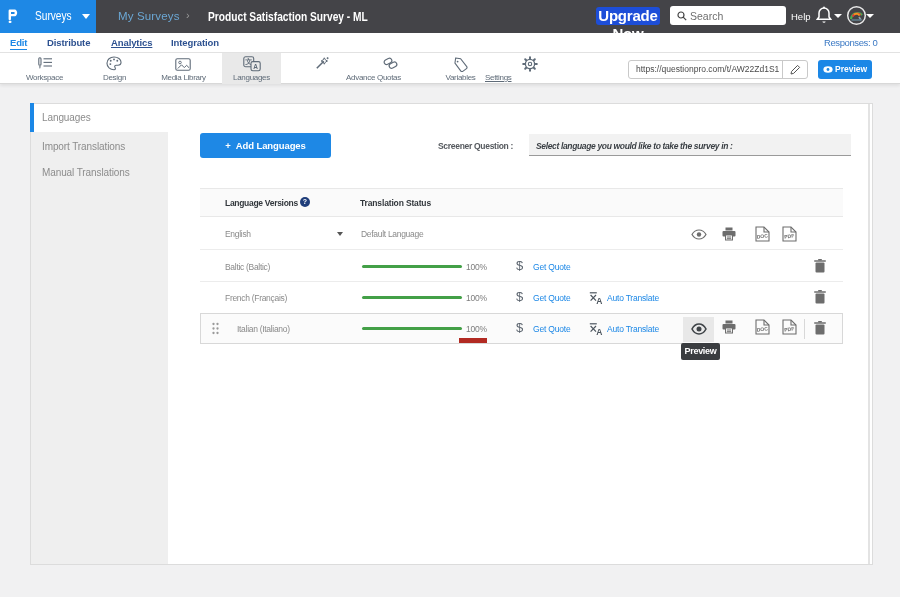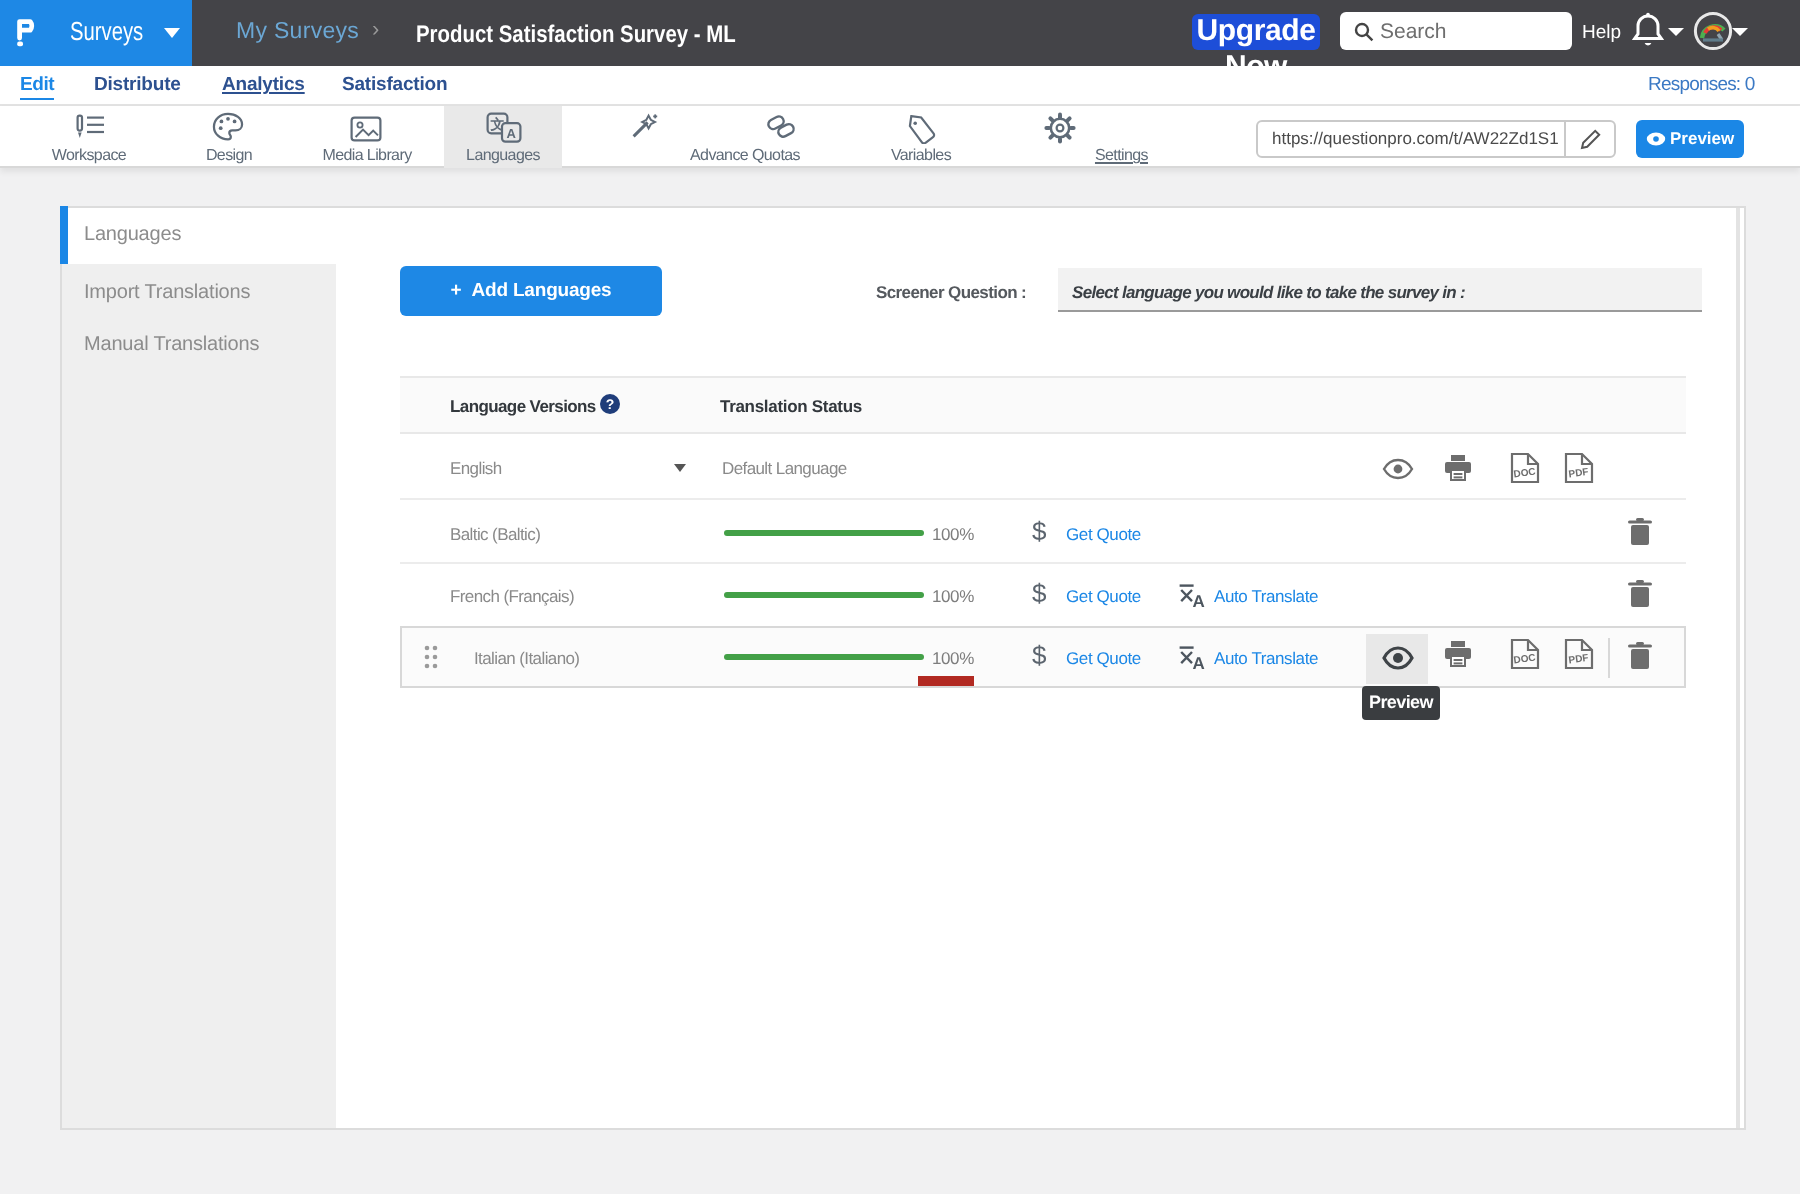--- a/index.html
+++ b/index.html
@@ -47,21 +47,21 @@
   <path d="M8 9.5 a4 4 0 0 1 5.5 1" fill="none" stroke="#f39d1c" stroke-width="1.8"></path>
   <path d="M13 12 l2 3" stroke="#90a4ae" stroke-width="1.6"></path>
   <path d="M5.5 15 h10" stroke="#607d8b" stroke-width="1.6"></path>
 </svg>
 <div class="abs" style="left:866px;top:14px;width:0;height:0;border-left:4px solid transparent;border-right:4px solid transparent;border-top:4.5px solid #fff;"></div>
 
 <div class="abs" style="left:0;top:33px;width:900px;height:20px;background:#fff;border-bottom:1px solid #e2e2e2;"></div>
 <div class="abs" style="left:10px;top:37px;color:#1b87e6;font-size:9.5px;font-weight:700;letter-spacing:-0.2px;border-bottom:1.5px solid #1b87e6;padding-bottom:1px;">Edit</div>
 <div class="abs" style="left:47px;top:37px;color:#2d5190;font-size:9.5px;font-weight:700;letter-spacing:-0.1px;">Distribute</div>
 <div class="abs" style="left:111px;top:37px;color:#2d5190;font-size:9.5px;font-weight:700;letter-spacing:-0.1px;text-decoration:underline;">Analytics</div>
-<div class="abs" style="left:171px;top:37px;color:#2d5190;font-size:9.5px;font-weight:700;letter-spacing:-0.1px;">Satisfaction</div>
+<div class="abs" style="left:171px;top:37px;color:#2d5190;font-size:9.5px;font-weight:700;letter-spacing:-0.1px;">Integration</div>
 <div class="abs" style="left:824px;top:36.5px;color:#3b79c4;font-size:9.5px;letter-spacing:-0.4px;">Responses: 0</div>
 
 <div class="abs" style="left:0;top:53px;width:900px;height:31px;background:#fff;border-bottom:1px solid #d8d8d8;box-shadow:0 2px 3px rgba(0,0,0,0.07);"></div>
 <div class="abs" style="left:222px;top:53px;width:59px;height:31px;background:#e9e9e9;"></div>
 
 <svg class="abs" style="left:37px;top:57px;" width="16" height="14" viewBox="0 0 16 14">
   <g stroke="#5f6b78" stroke-width="1.1" fill="none">
     <line x1="6.5" y1="1.8" x2="15" y2="1.8"></line>
       <line x1="6.5" y1="5.4" x2="15" y2="5.4"></line>
       <line x1="6.5" y1="9" x2="15" y2="9"></line>
@@ -102,21 +102,21 @@
   <line x1="12.6" y1="2.2" x2="14.6" y2="2.2" stroke="#5f6b78" stroke-width="0.9"></line>
 </svg>
 <div class="abs" style="left:277px;top:73px;width:89px;text-align:center;color:#5f6b78;font-size:8px;letter-spacing:-0.3px;margin-top:45px;">Finish Options</div>
 
 <svg class="abs" style="left:383px;top:57px;" width="16" height="14" viewBox="0 0 16 14">
   <g fill="none" stroke="#5f6b78" stroke-width="1.2">
     <rect x="1" y="2" width="8" height="4.8" rx="2.4" transform="rotate(-28 5 4.4)"></rect>
     <rect x="6" y="5.8" width="8" height="4.8" rx="2.4" transform="rotate(-28 10 8.2)"></rect>
   </g>
 </svg>
-<div class="abs" style="left:328px;top:73px;width:89px;text-align:center;color:#5f6b78;font-size:8px;letter-spacing:-0.3px;">Advance Quotas</div>
+<div class="abs" style="left:346px;top:73px;width:89px;text-align:left;color:#5f6b78;font-size:8px;letter-spacing:-0.3px;">Advance Quotas</div>
 
 <svg class="abs" style="left:453px;top:57px;" width="15" height="15" viewBox="0 0 15 15">
   <path d="M1.8 1.8 h5 L14 8.8 a1.3 1.3 0 0 1 0 1.9 L10.7 14 a1.3 1.3 0 0 1 -1.9 0 L1.8 6.8 z" fill="none" stroke="#5f6b78" stroke-width="1.1" transform="rotate(8 7.5 7.5)"></path>
   <circle cx="4.6" cy="4.6" r="0.9" fill="#5f6b78"></circle>
 </svg>
 <div class="abs" style="left:416px;top:73px;width:89px;text-align:center;color:#5f6b78;font-size:8px;letter-spacing:-0.3px;">Variables</div>
 
 <svg class="abs" style="left:522px;top:56px;" width="16" height="16" viewBox="0 0 16 16">
   <circle cx="8" cy="8" r="4.6" fill="none" stroke="#5f6b78" stroke-width="1.3"></circle>
   <circle cx="8" cy="8" r="1.7" fill="none" stroke="#5f6b78" stroke-width="1.1"></circle>
@@ -124,21 +124,21 @@
     <line x1="8" y1="1.2" x2="8" y2="2.6"></line>
       <line x1="8" y1="13.4" x2="8" y2="14.8"></line>
     <line x1="1.2" y1="8" x2="2.6" y2="8"></line>
       <line x1="13.4" y1="8" x2="14.8" y2="8"></line>
     <line x1="3.2" y1="3.2" x2="4.2" y2="4.2"></line>
       <line x1="11.8" y1="11.8" x2="12.8" y2="12.8"></line>
     <line x1="3.2" y1="12.8" x2="4.2" y2="11.8"></line>
       <line x1="11.8" y1="4.2" x2="12.8" y2="3.2"></line>
   </g>
 </svg>
-<div class="abs" style="left:485px;top:73px;width:89px;text-align:right;color:#5f6b78;font-size:8px;letter-spacing:-0.3px;text-decoration:underline;">Settings</div>
+<div class="abs" style="left:485px;top:73px;width:89px;text-align:left;color:#5f6b78;font-size:8px;letter-spacing:-0.3px;text-decoration:underline;">Settings</div>
 
 <div class="abs" style="left:628px;top:60px;width:180px;height:19px;background:#fff;border:1px solid #c9c9c9;border-radius:3px;"></div>
 <div class="abs" style="left:636px;top:64px;color:#4a4a4a;font-size:8.5px;letter-spacing:0px;">https://questionpro.com/t/AW22Zd1S1</div>
 <div class="abs" style="left:782px;top:61px;width:1px;height:17px;background:#c9c9c9;"></div>
 <svg class="abs" style="left:790px;top:64px;" width="11" height="11" viewBox="0 0 11 11">
   <path d="M1 10 l0.6-2.6 6-6 2 2 -6 6 z" fill="none" stroke="#555" stroke-width="1"></path>
 </svg>
 
 <div class="abs" style="left:818px;top:60px;width:54px;height:19px;background:#1b87e6;border-radius:3px;"></div>
 <svg class="abs" style="left:823px;top:66px;" width="10" height="7" viewBox="0 0 10 7">

